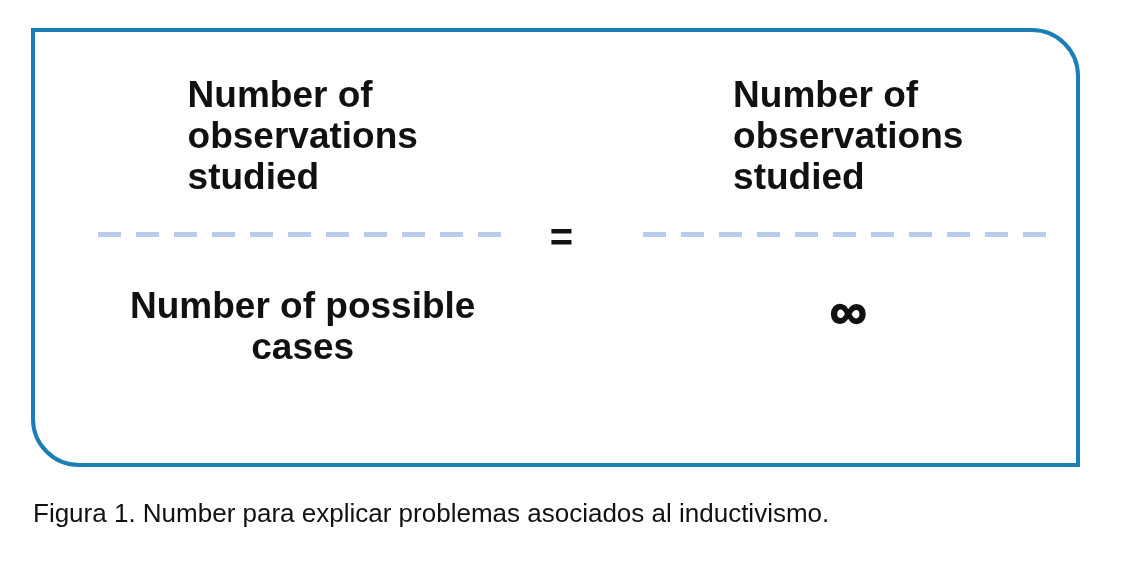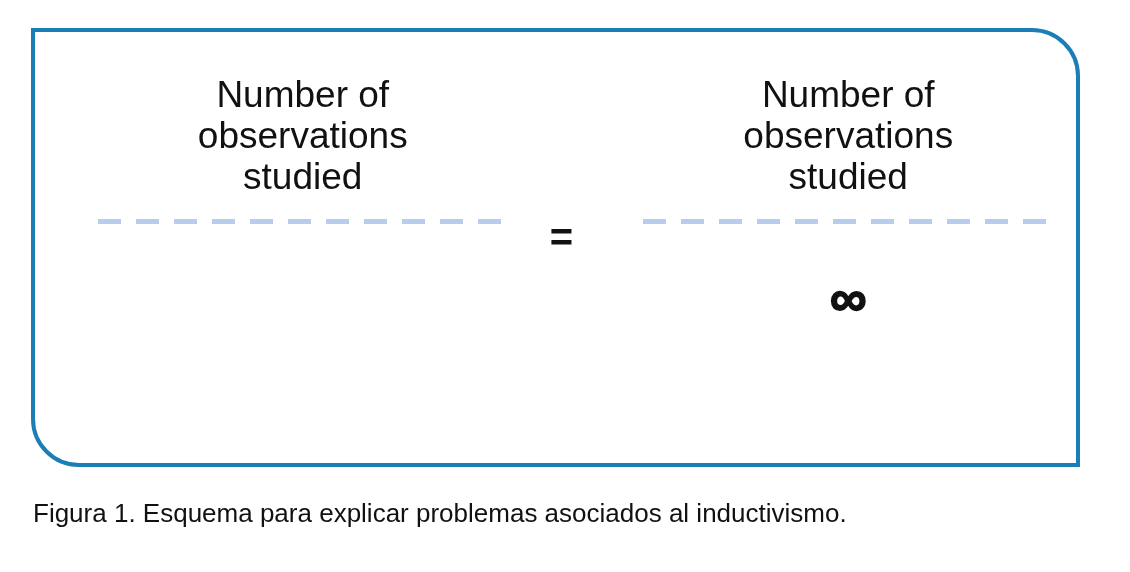--- a/index.html
+++ b/index.html
@@ -37,27 +37,27 @@
 
   .fraction {
     flex: 1 1 0;
     display: flex;
     flex-direction: column;
     align-items: center;
     min-width: 0;
   }
 
   .numerator {
-    font-weight: normal;
+    font-weight: bold;
     font-size: 37px;
     line-height: 41px;
-    text-align: center;
+    text-align: left;
     white-space: pre-line;
     height: 123px;
-    margin-bottom: 22px;
+    margin-bottom: 35px;
   }
 
   .fraction-bar {
     width: 410px;
     height: 5px;
     background: repeating-linear-gradient(
       90deg,
       var(--fraction-line, #b8cdee) 0 23px,
       transparent 23px 38px
     );
@@ -107,33 +107,35 @@
 <div class="figure-canvas">
 
   <div class="formula-box">
     <div class="equation">
 
       <div class="fraction">
         <div class="numerator">Number of
 observations
 studied</div>
         <div class="fraction-bar"></div>
+        <div class="denominator">Number of possible
+cases</div>
       </div>
 
       <div class="equals">=</div>
 
       <div class="fraction">
         <div class="numerator">Number of
 observations
 studied</div>
         <div class="fraction-bar"></div>
         <div class="denominator infinity">∞</div>
       </div>
 
     </div>
   </div>
 
   <div class="figure-caption">
     <span class="caption-label">Figura 1.</span>
-    <span class="caption-text">Esquema para explicar problemas asociados al inductivismo.</span>
+    <span class="caption-text">Number para explicar problemas asociados al inductivismo.</span>
   </div>
 
 </div>
 
 </body></html>

